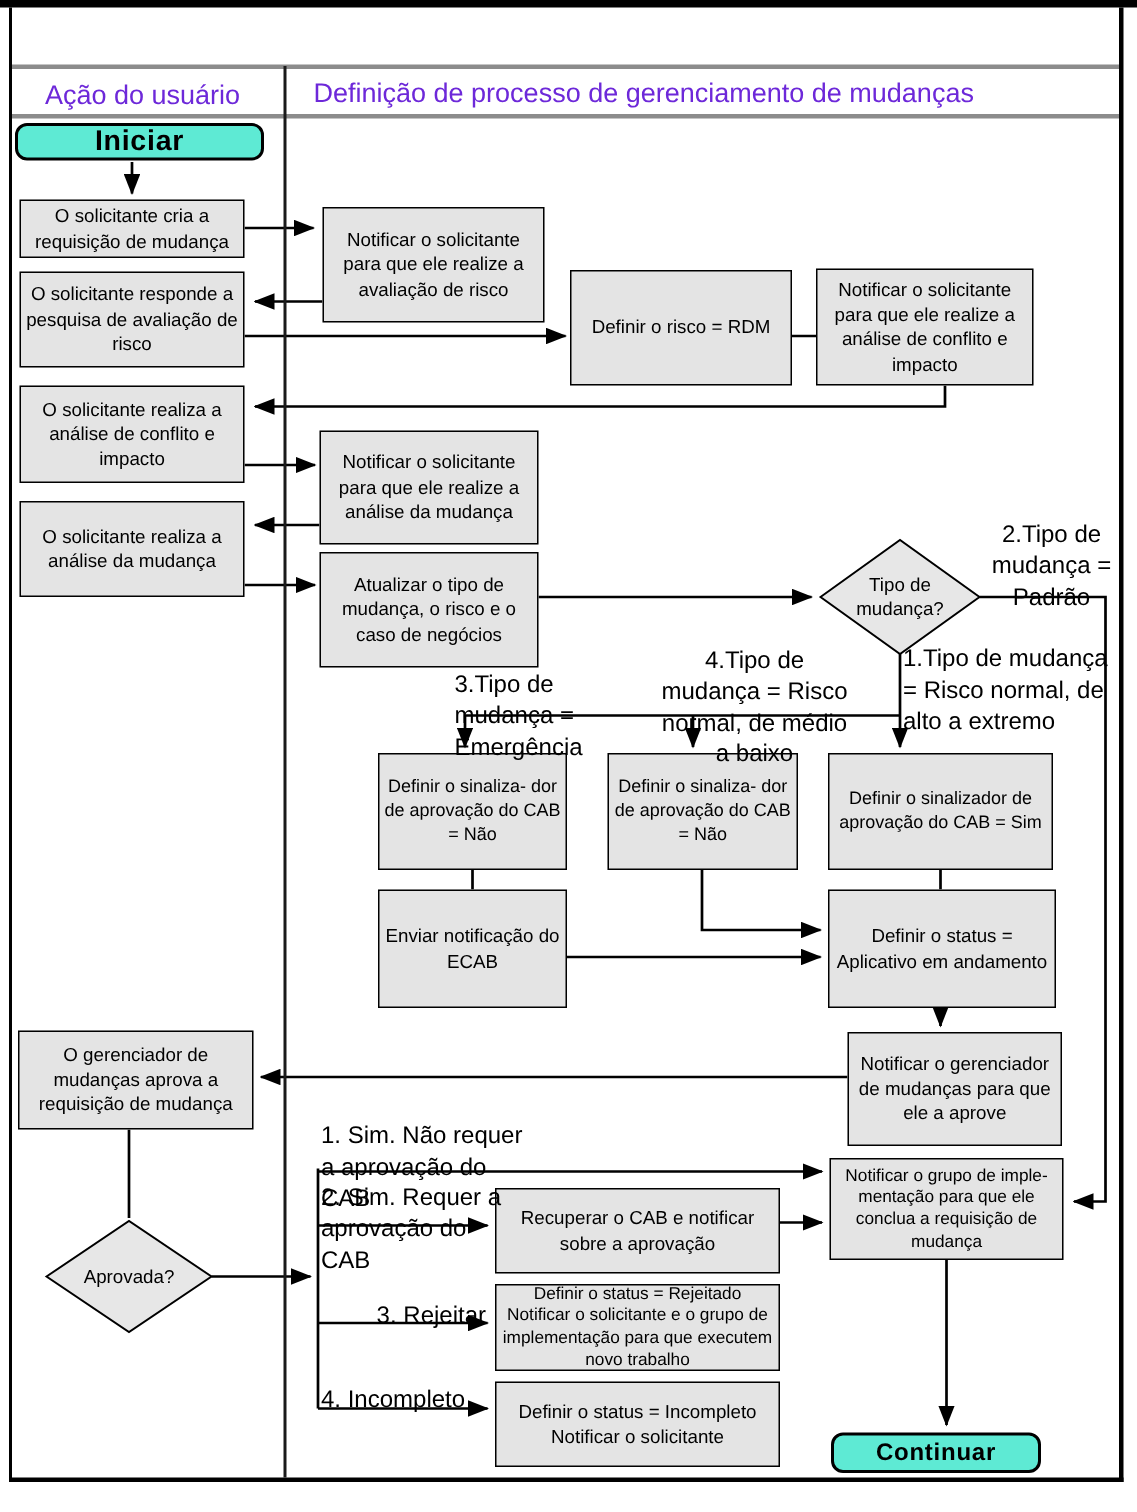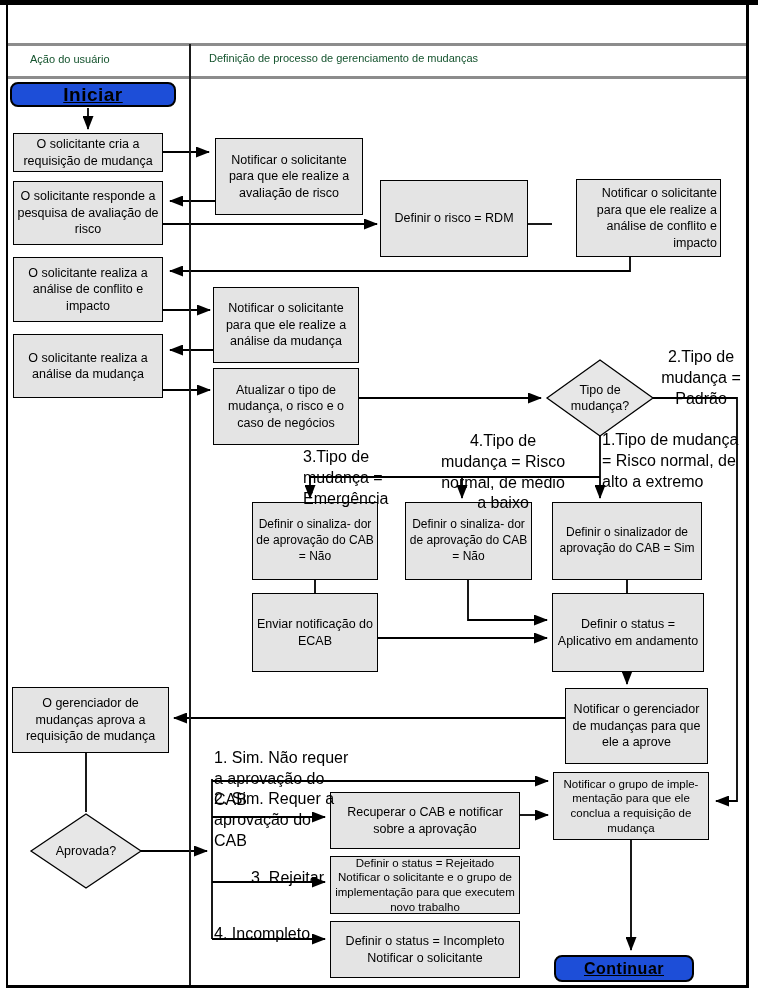--- a/index.html
+++ b/index.html
@@ -10,32 +10,32 @@
   }
   .abs{position:absolute;}
   
   .topbar{left:0;top:0;width:758px;height:5px;background:#000;}
   .frame-left{left:6px;top:5px;width:2px;height:983px;background:#000;}
   .frame-right{left:746px;top:5px;width:3px;height:983px;background:#000;}
   .frame-bottom{left:6px;top:985px;width:743px;height:3px;background:#000;}
   .grayline{left:8px;width:738px;height:3px;background:#8c8c8c;}
   .colsep{left:189px;top:44px;width:2px;height:941px;background:#1a1a1a;}
   
-  .hdr{position:absolute;font-size:11px;color:#14532d;white-space:nowrap;}
+  .hdr{position:absolute;font-size:18px;color:#6d28d9;white-space:nowrap;}
   
   .node{
     position:absolute;background:#e4e4e4;border:1px solid #000;
     display:flex;align-items:center;justify-content:center;text-align:center;
     font-size:12.5px;line-height:1.32;padding:1px 3px;box-sizing:border-box;
   }
   .node.small{font-size:11.5px;line-height:1.28;}
   .terminal{
-    position:absolute;background:#1d4ed8;border:2px solid #000;border-radius:8px;
+    position:absolute;background:#5eead4;border:2px solid #000;border-radius:8px;
     display:flex;align-items:center;justify-content:center;
-    font-weight:bold;font-size:19px;letter-spacing:0.5px;box-sizing:border-box;text-decoration:underline;
+    font-weight:bold;font-size:19px;letter-spacing:0.5px;box-sizing:border-box;
   }
   .dlabel{
     position:absolute;display:flex;align-items:center;justify-content:center;
     text-align:center;font-size:12.5px;line-height:1.3;
   }
   .elabel{position:absolute;font-size:16px;line-height:1.3;}
   .elabel.center{text-align:center;}
   svg.overlay{position:absolute;left:0;top:0;width:758px;height:1008px;}
 </style>
 </head>
@@ -101,21 +101,21 @@
   <div class="terminal" style="left:554px;top:955px;width:140px;height:27px;font-size:16px;">Continuar</div>
 
   <div class="node" style="left:13px;top:133px;width:150px;height:39px;">O solicitante cria a requisição de mudança</div>
   <div class="node" style="left:13px;top:181px;width:150px;height:64px;">O solicitante responde a pesquisa de avaliação de risco</div>
   <div class="node" style="left:13px;top:257px;width:150px;height:65px;">O solicitante realiza a análise de conflito e impacto</div>
   <div class="node" style="left:13px;top:334px;width:150px;height:64px;">O solicitante realiza a análise da mudança</div>
   <div class="node" style="left:12px;top:687px;width:157px;height:66px;">O gerenciador de mudanças aprova a requisição de mudança</div>
 
   <div class="node" style="left:215px;top:138px;width:148px;height:77px;">Notificar o solicitante para que ele realize a avaliação de risco</div>
   <div class="node" style="left:380px;top:180px;width:148px;height:77px;">Definir o risco = RDM</div>
-  <div class="node" style="left:576px;top:179px;width:145px;height:78px;text-align:right;">Notificar o solicitante para que ele realize a análise de conflito e impacto</div>
+  <div class="node" style="left:544px;top:179px;width:145px;height:78px;">Notificar o solicitante para que ele realize a análise de conflito e impacto</div>
   <div class="node" style="left:213px;top:287px;width:146px;height:76px;">Notificar o solicitante para que ele realize a análise da mudança</div>
   <div class="node" style="left:213px;top:368px;width:146px;height:77px;">Atualizar o tipo de mudança, o risco e o caso de negócios</div>
 
   <div class="node" style="left:252px;top:502px;width:126px;height:78px;font-size:12px;">Definir o sinaliza- dor de aprovação do CAB = Não</div>
   <div class="node" style="left:405px;top:502px;width:127px;height:78px;font-size:12px;">Definir o sinaliza- dor de aprovação do CAB = Não</div>
   <div class="node" style="left:552px;top:502px;width:150px;height:78px;font-size:12px;">Definir o sinalizador de aprovação do CAB = Sim</div>
 
   <div class="node" style="left:252px;top:593px;width:126px;height:79px;">Enviar notificação do ECAB</div>
   <div class="node" style="left:552px;top:593px;width:152px;height:79px;">Definir o status = Aplicativo em andamento</div>
 

